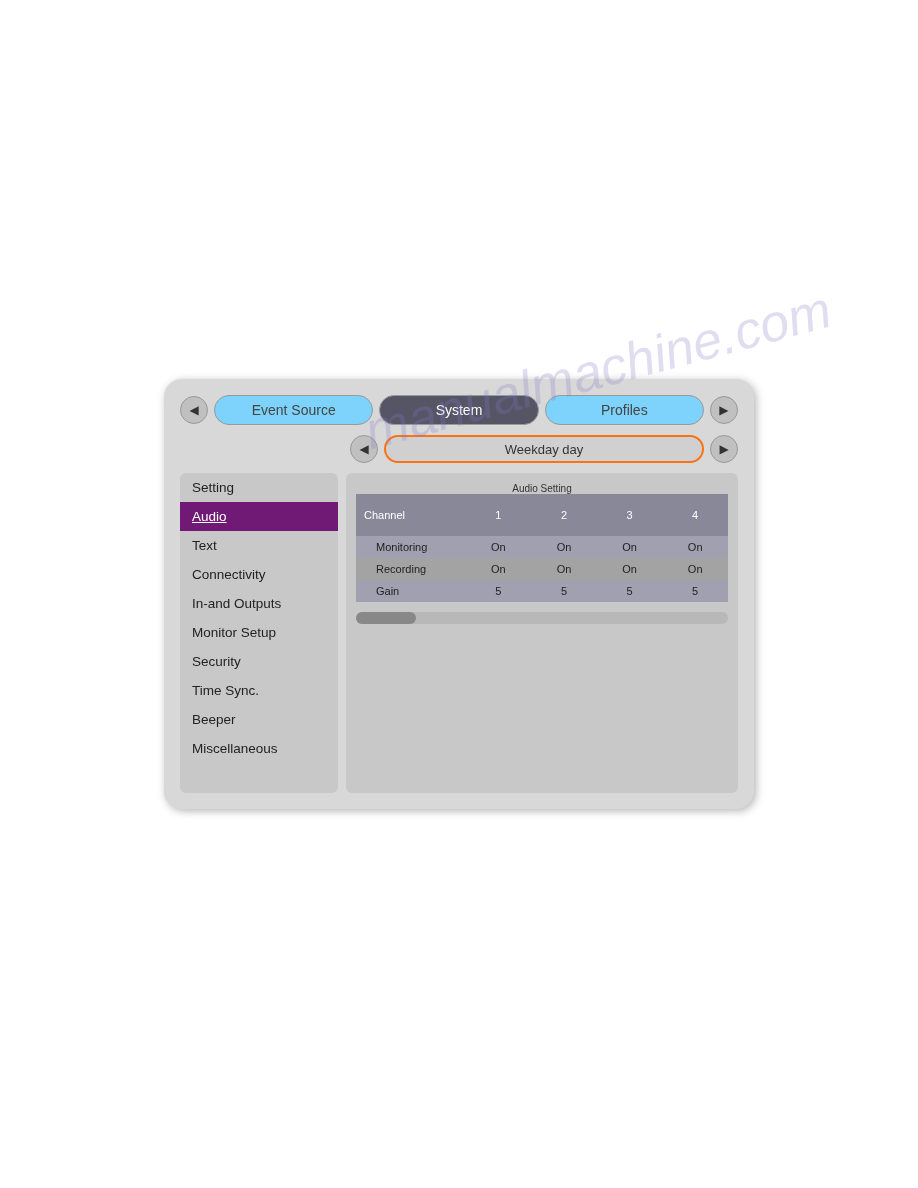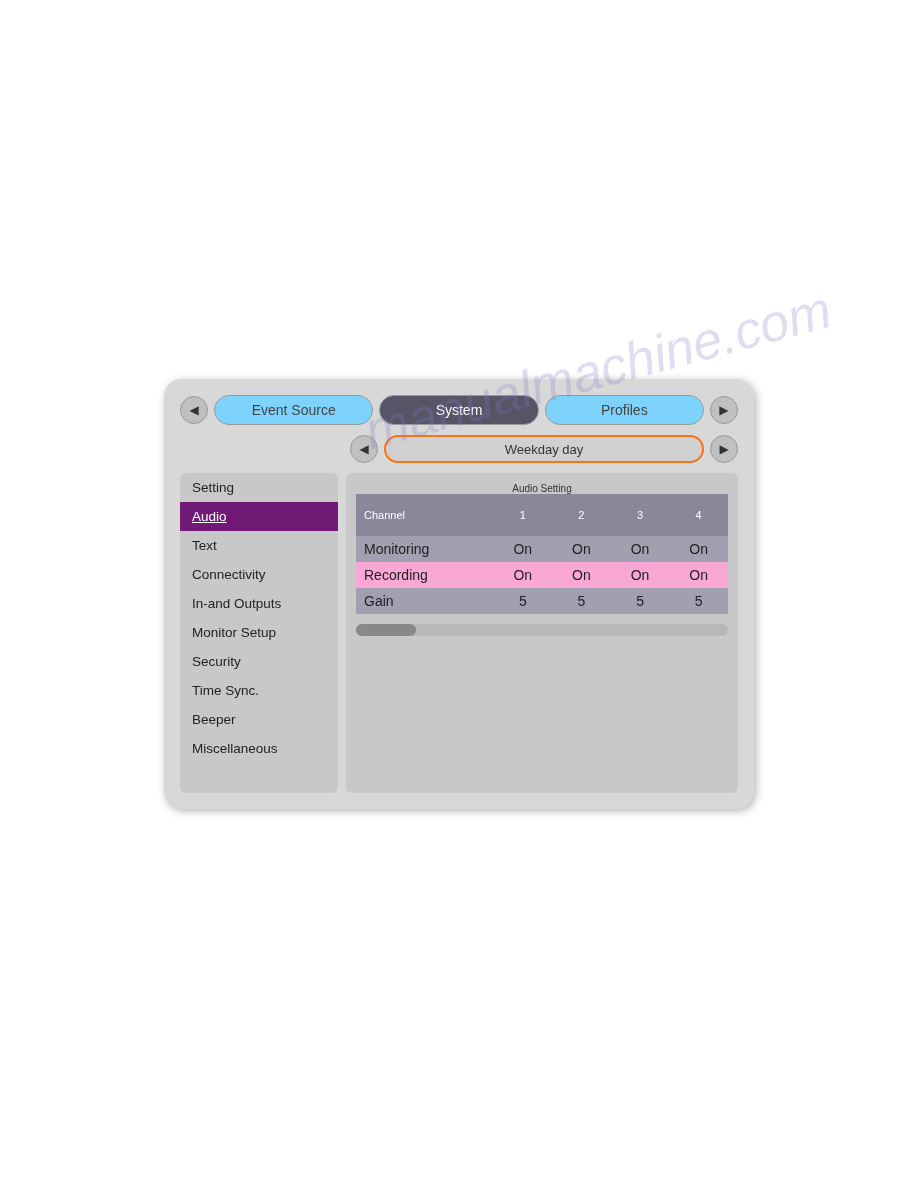--- a/index.html
+++ b/index.html
@@ -177,30 +177,30 @@
       font-size: 11px;
       font-weight: normal;
       text-align: center;
     }
 
     .audio-table thead th:first-child {
       text-align: left;
     }
 
     .audio-table tbody tr {
-      background: #f9a8d4;
+      background: #a3a3a3;
     }
 
     .audio-table tbody tr:nth-child(odd) {
       background: #a0a0b0;
     }
 
     .audio-table tbody td {
-      padding: 5px 8px;
-      font-size: 14px;
+      padding: 5px 20px;
+      font-size: 11px;
       color: #222;
       text-align: center;
     }
 
     .audio-table tbody td:first-child {
       text-align: left;
     }
 
     
     .scrollbar-area {

